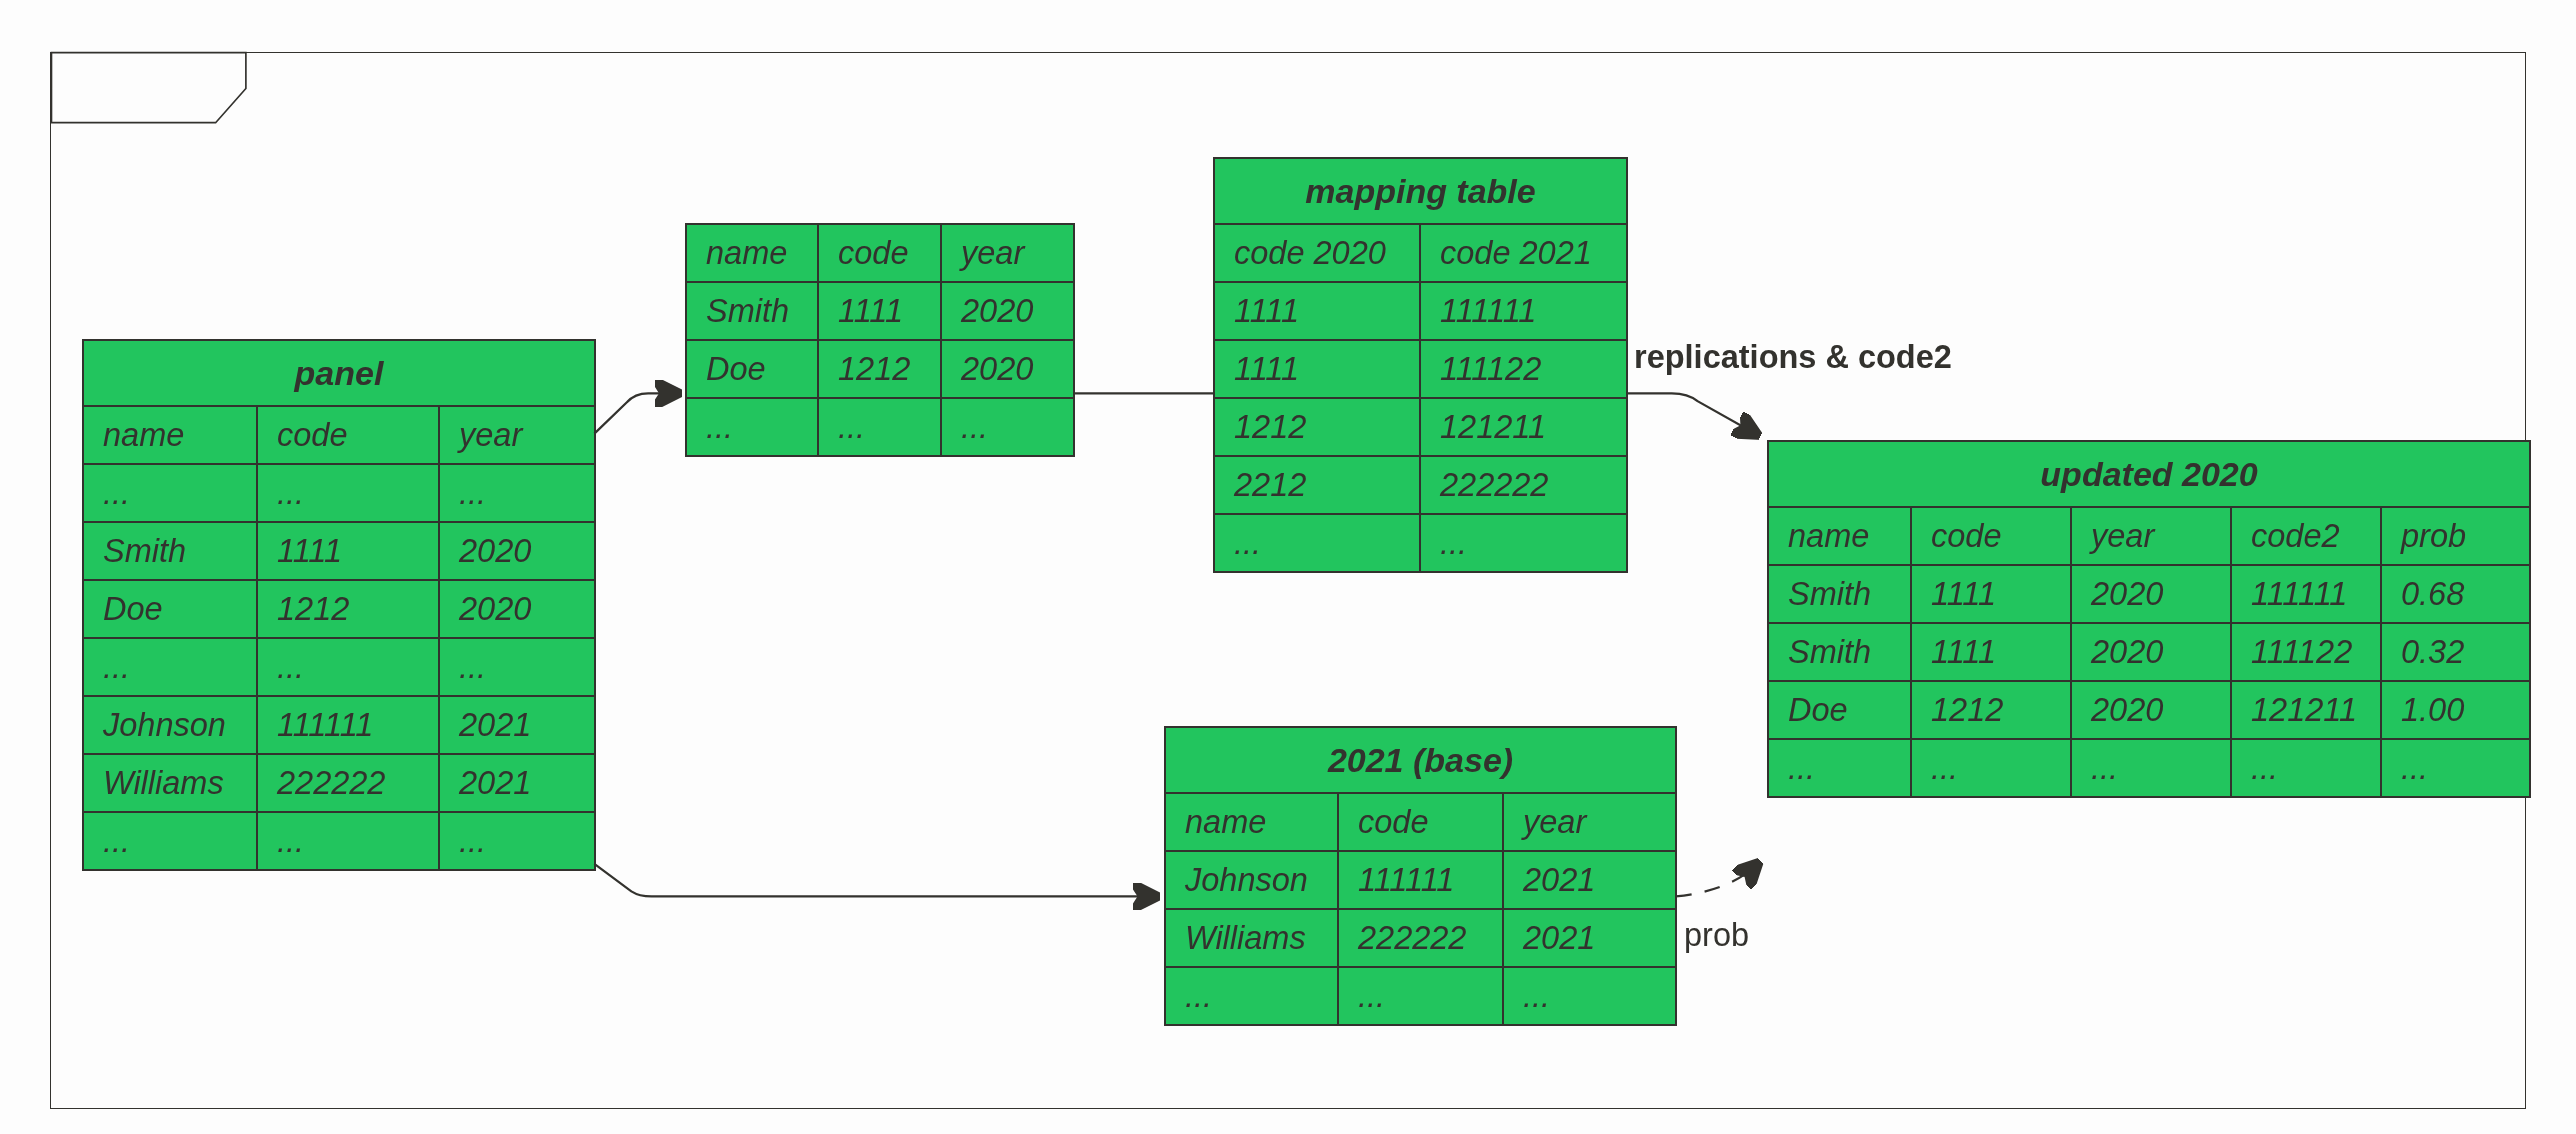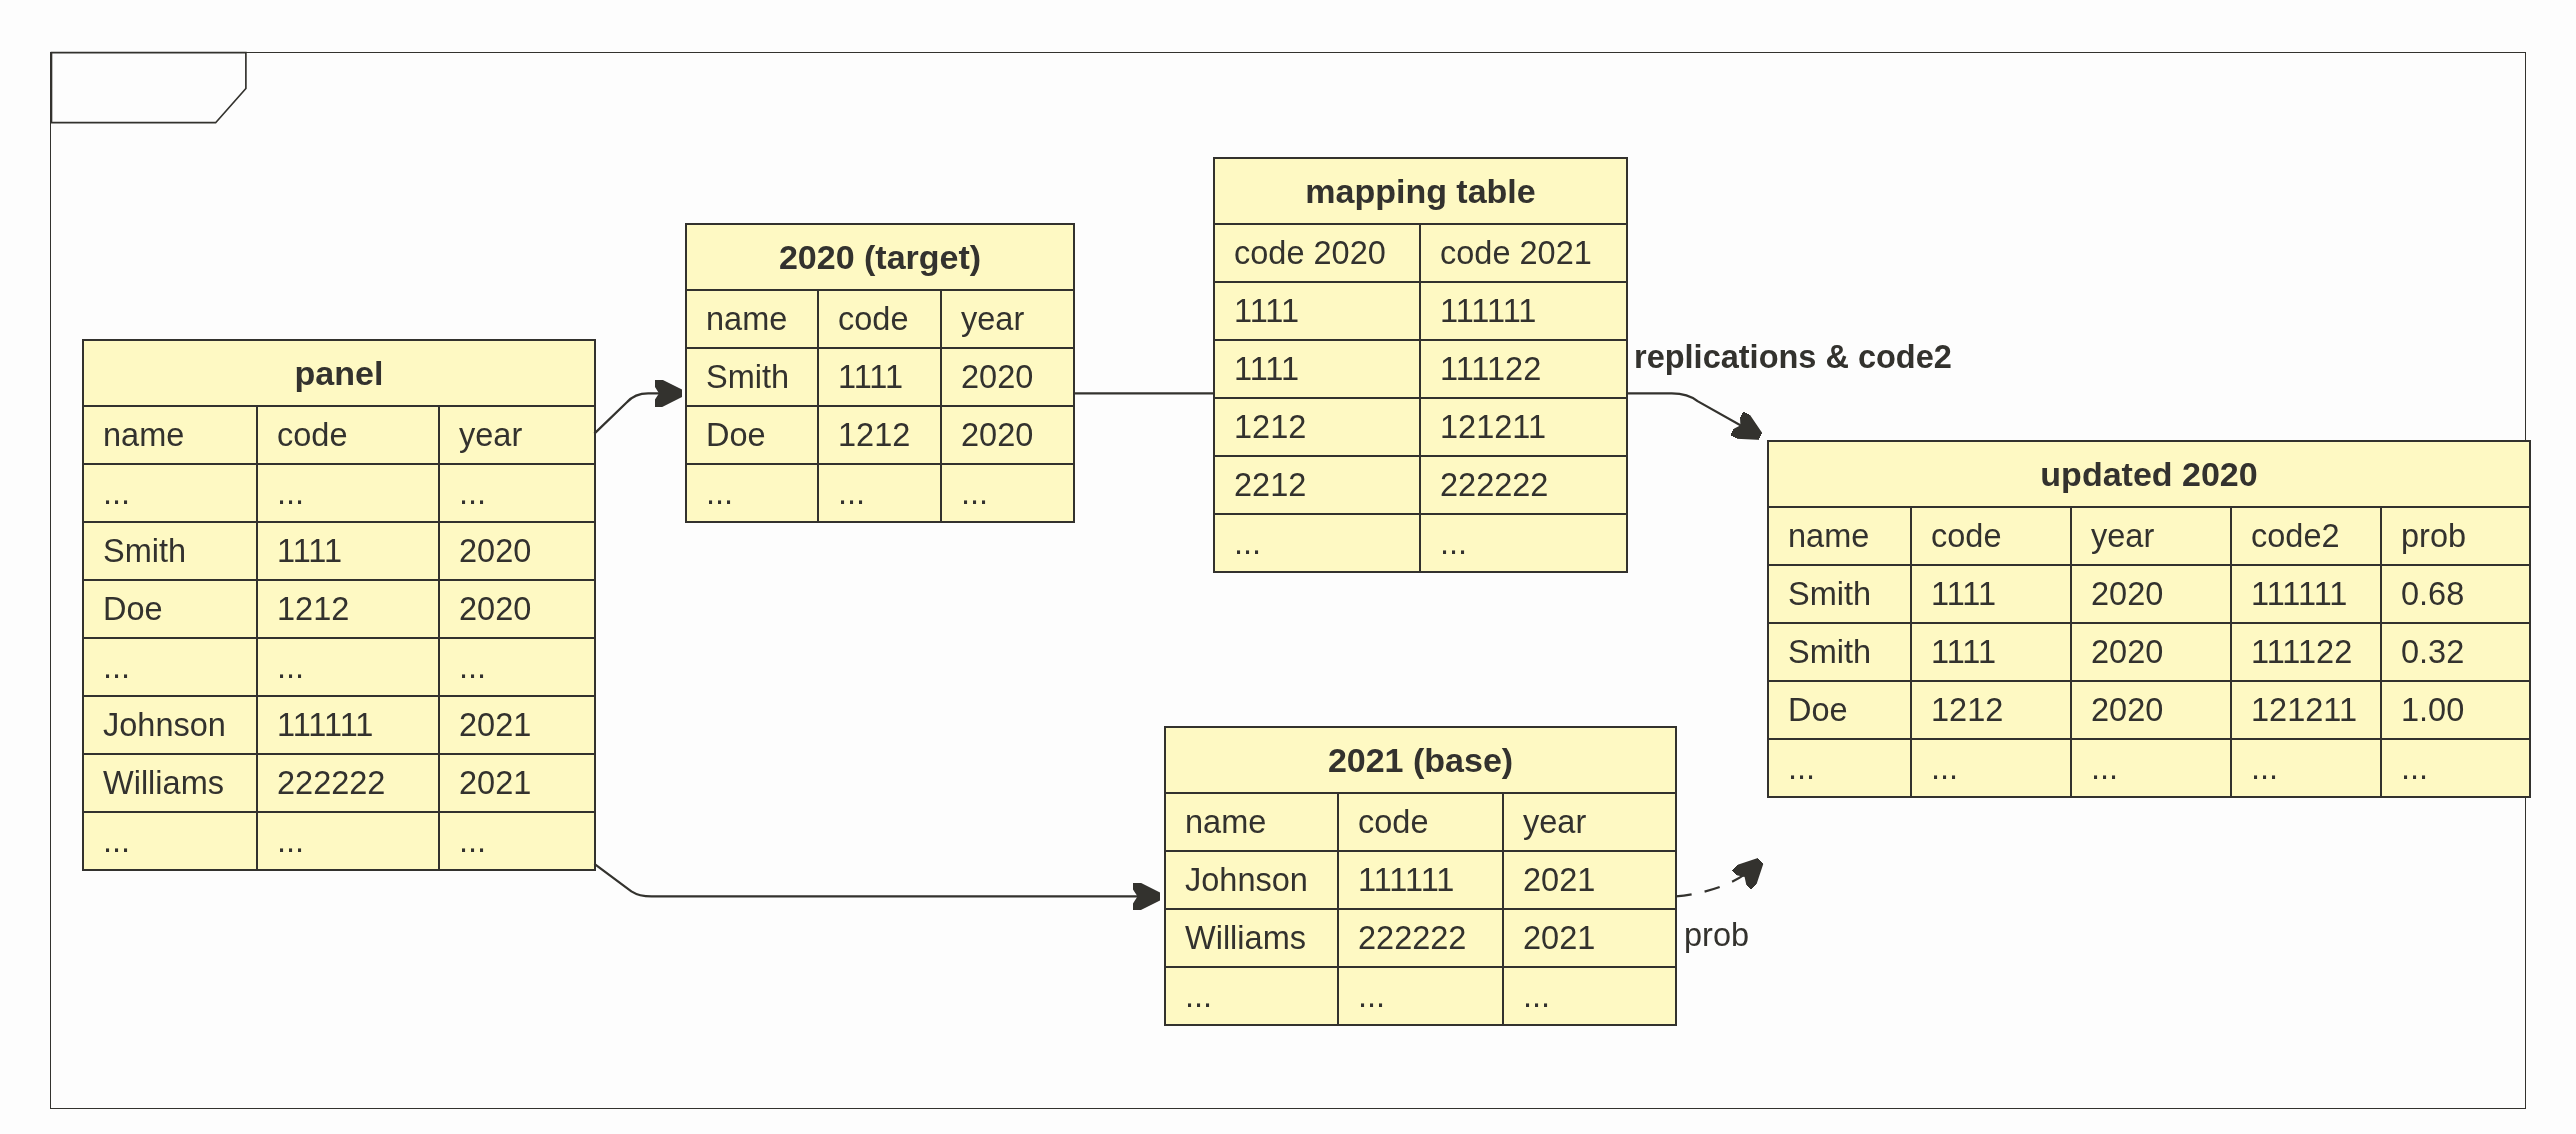--- a/index.html
+++ b/index.html
@@ -23,21 +23,22 @@
     position: absolute;
     left: 77px; top: 72px;
     font-size: 32.5px;
     line-height: 34px;
     white-space: nowrap;
   }
   .dtable {
     position: absolute;
     border-collapse: collapse;
     table-layout: fixed;
-    background: #fef9c3;
+    background: #22c55e;
+    font-style: italic;
   }
   .dtable td {
     border: 2.2px solid #33322e;
     font-size: 32.5px;
     padding: 0 3.4px 0 19px;
     vertical-align: middle;
     overflow: hidden;
     white-space: nowrap;
   }
   .dtable td.ttitle {
@@ -131,23 +132,20 @@
 </tbody>
   </table>
 
 <table class="dtable t-target">
   <colgroup>
       <col style="width:132px">
       <col style="width:123px">
       <col style="width:133px">
     </colgroup>
   <tbody>
-      <tr class="title-row">
-    <td class="ttitle" colspan="3">2020 (target)</td>
-  </tr>
   <tr>
     <td>name</td>
     <td>code</td>
     <td>year</td>
   </tr>
   <tr>
     <td>Smith</td>
     <td>1111</td>
     <td>2020</td>
   </tr>

